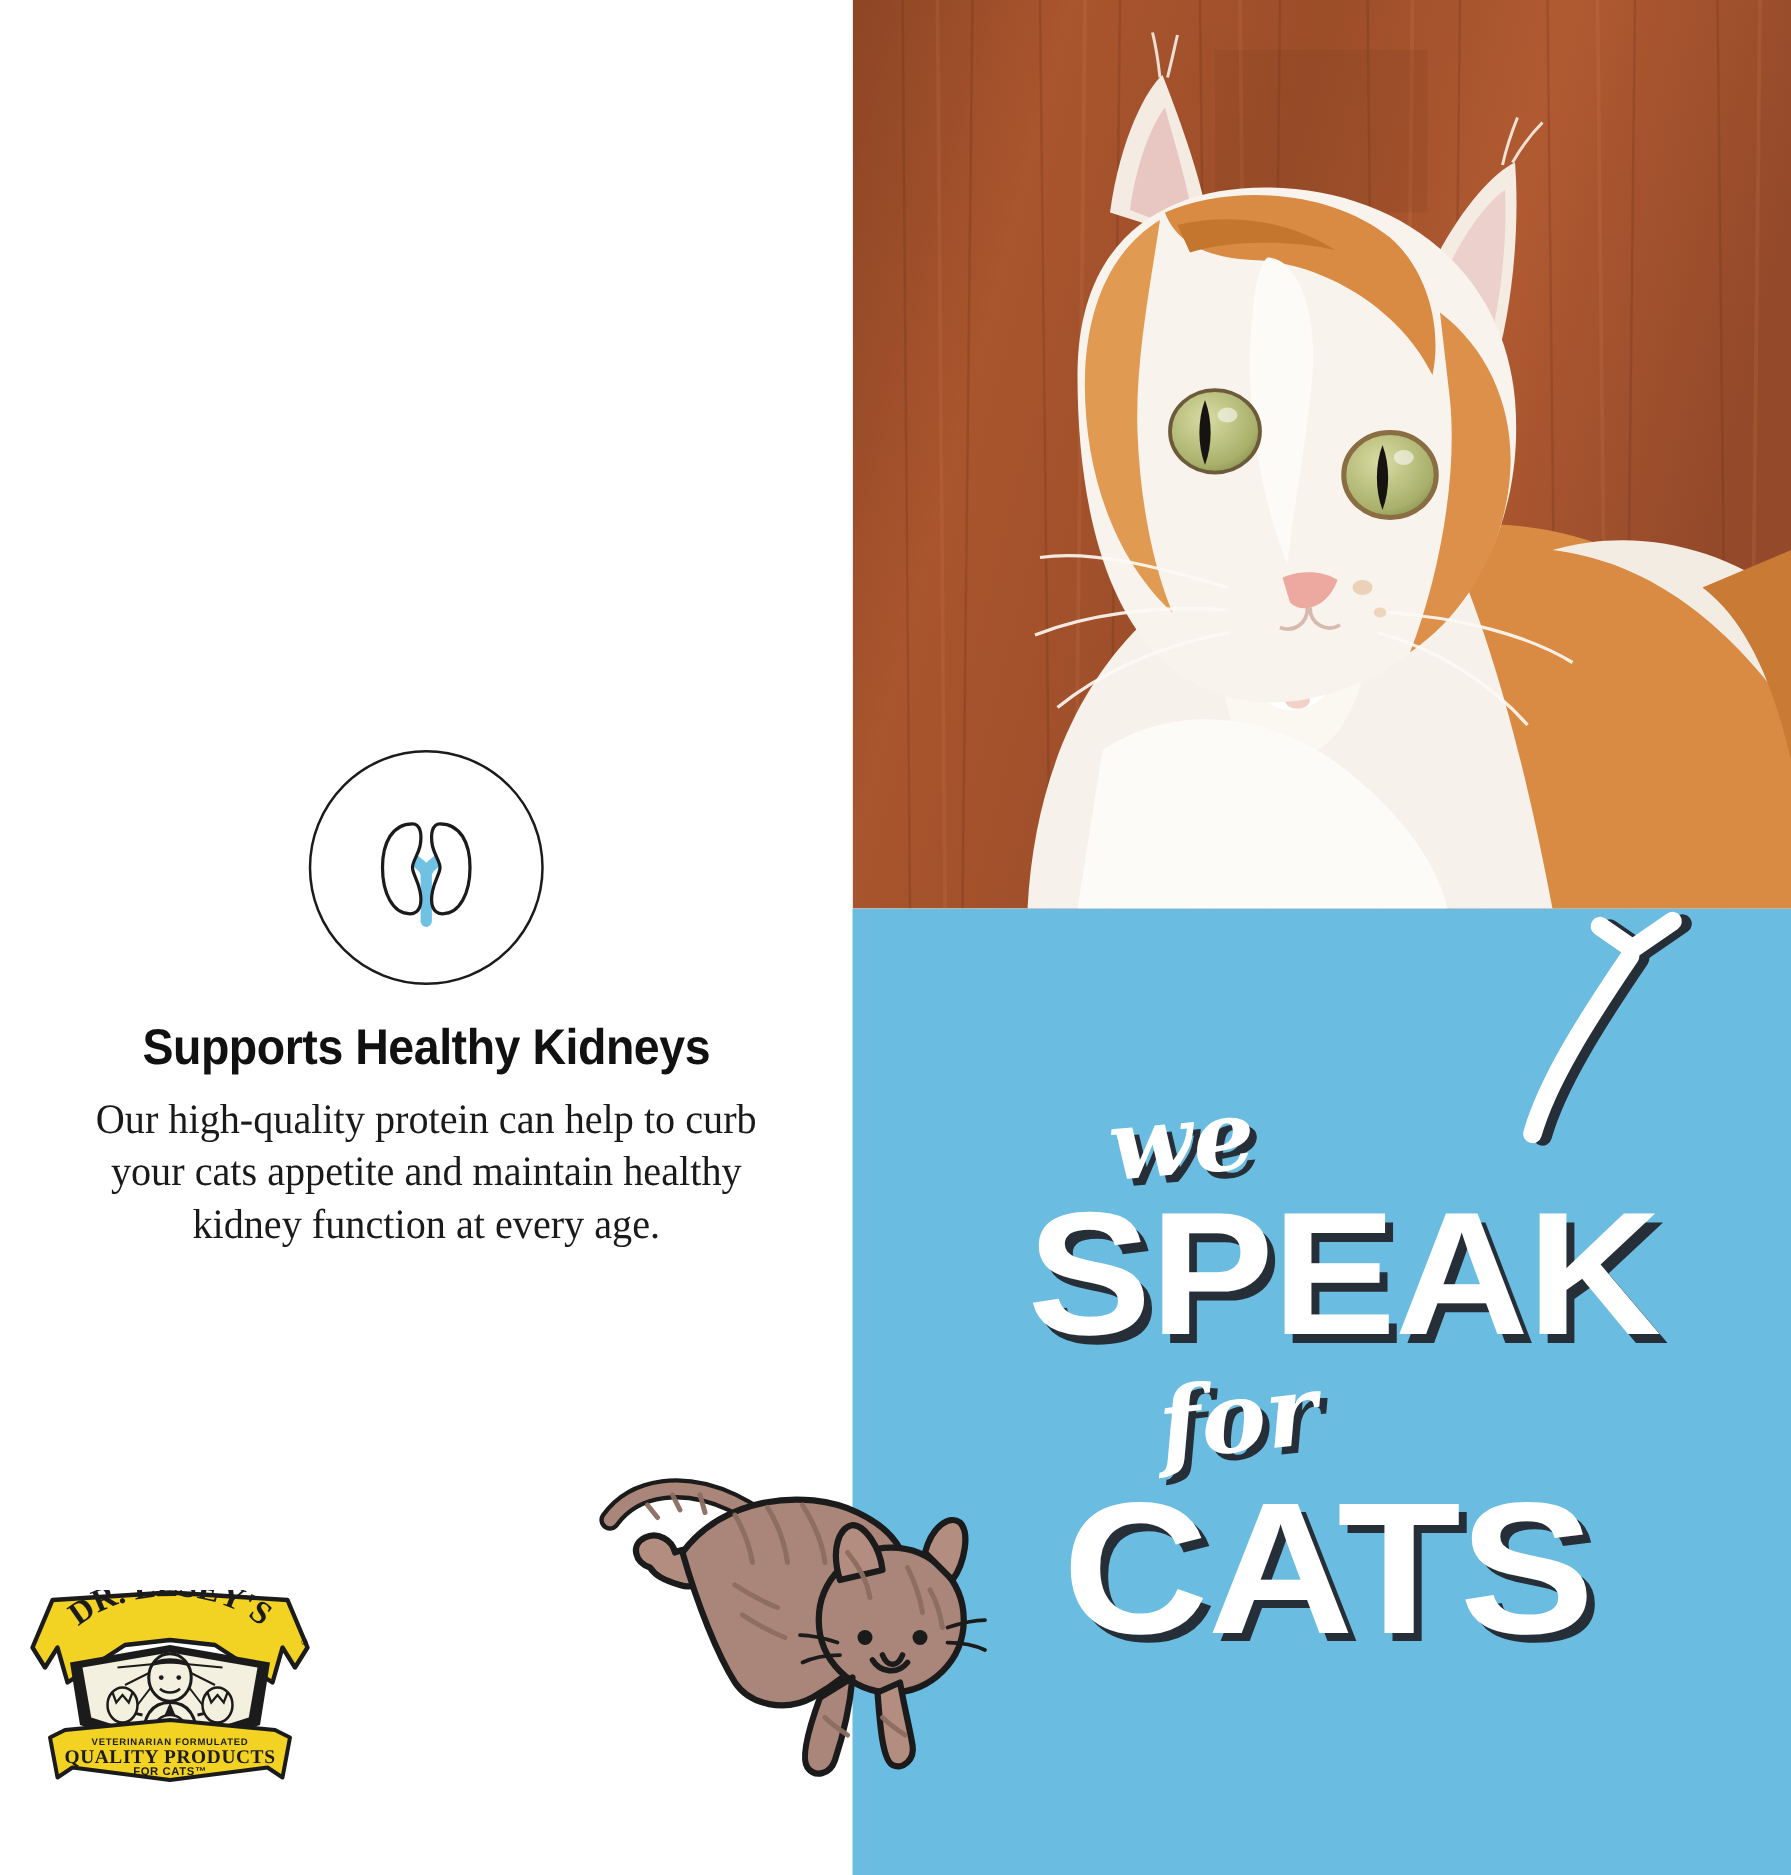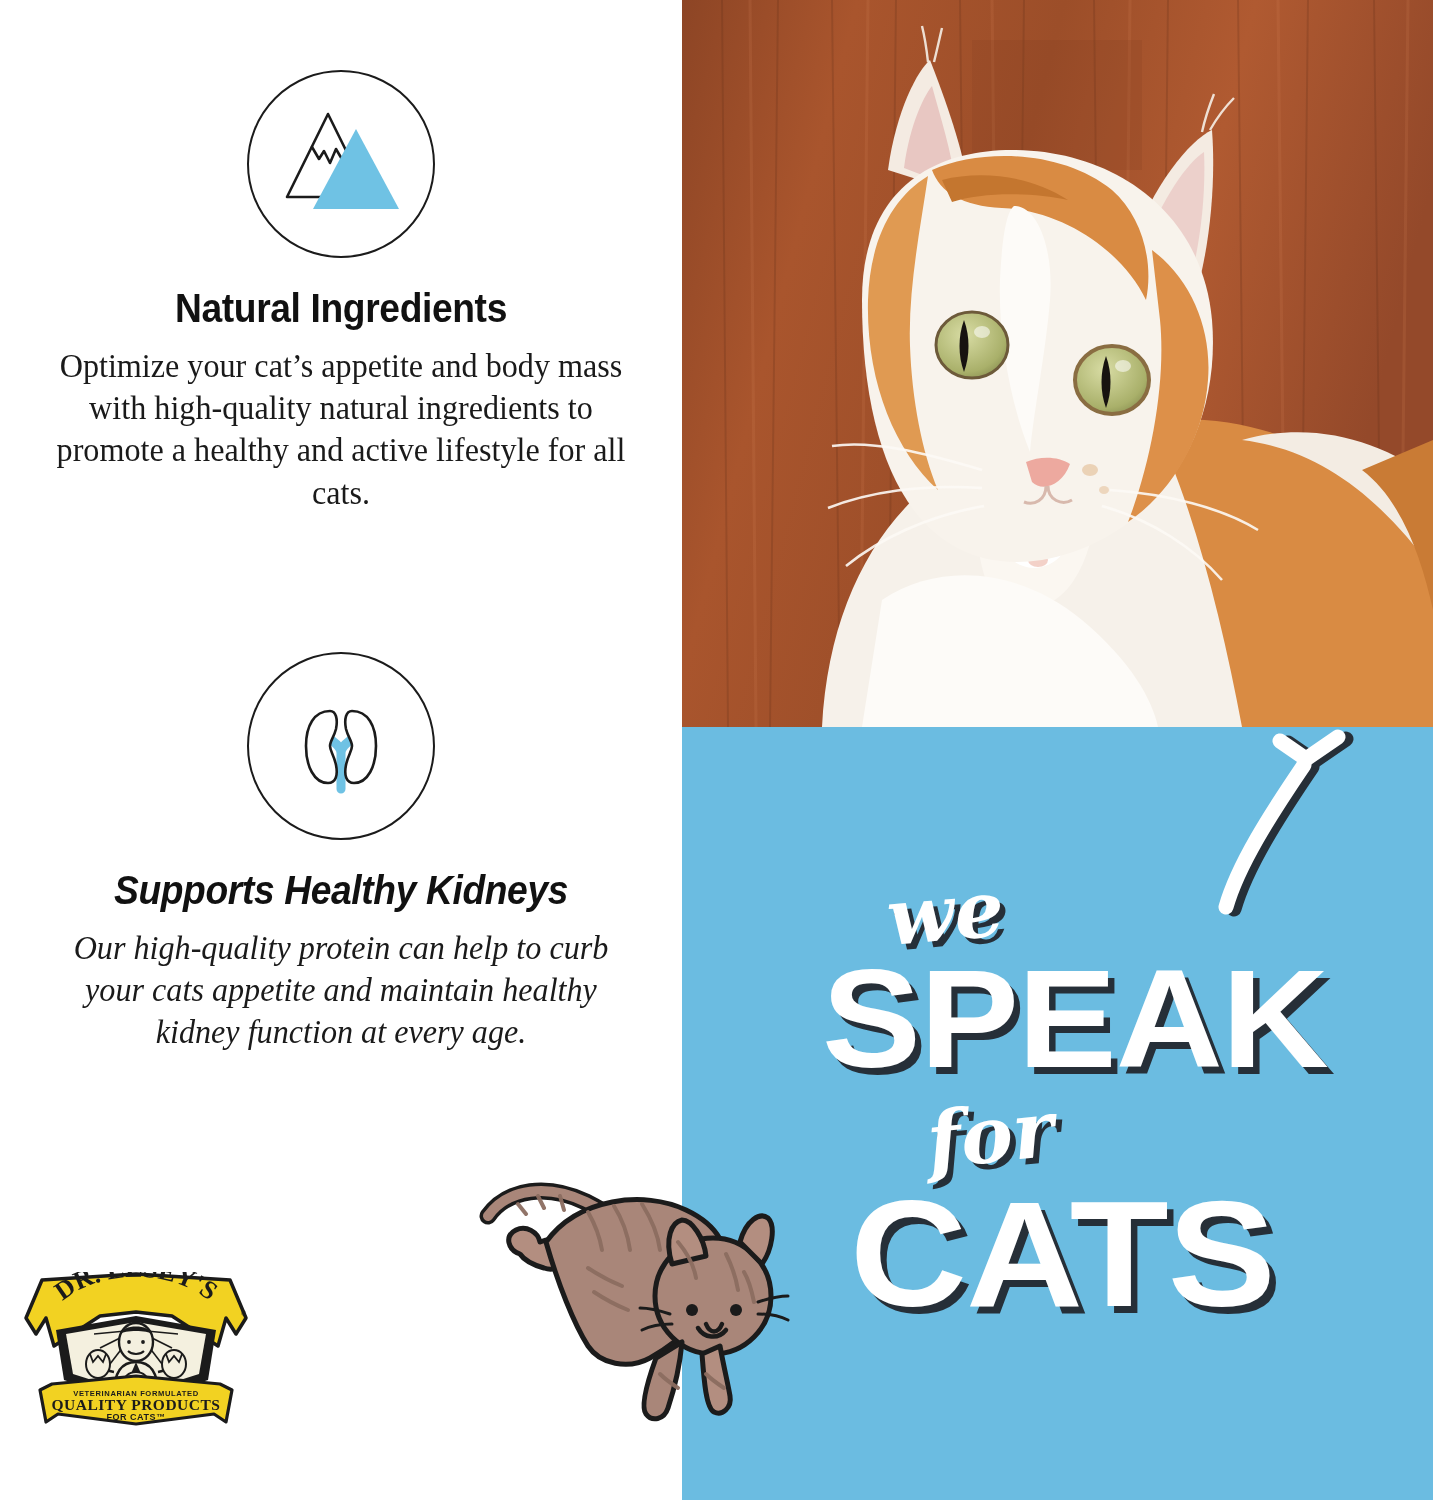--- a/index.html
+++ b/index.html
@@ -10,21 +10,21 @@
   }
 
   
   .left-col{
     position:absolute;left:0;top:0;width:682px;height:1500px;
     background:#ffffff;
   }
 
   .feature{position:absolute;left:0;width:682px;text-align:center;}
   .feature-1{top:70px;}
-  .feature-2{top:652px;font-style:italic;}
+  .feature-2{top:600px;}
 
   .icon-circle{
     width:188px;height:188px;border-radius:50%;
     border:2.5px solid #1b1b1b;
     margin:0 auto;
     display:flex;align-items:center;justify-content:center;
     box-sizing:border-box;
   }
 
   .feature-title{
@@ -98,33 +98,20 @@
   .cartoon-cat{
     position:absolute;left:468px;top:1168px;width:370px;height:260px;
     z-index:6;
   }
 </style>
 </head>
 <body>
 
 <div class="left-col">
 
-  <div class="feature feature-1">
-    <div class="icon-circle">
-      <svg width="150" height="150" viewBox="0 0 150 150">
-
-        <path d="M62 25 L103 108 L21 108 Z" fill="#ffffff" stroke="#1b1b1b" stroke-width="2.6" stroke-linejoin="round"></path>
-        <path d="M46 58 L53 70 L58 62 L64 74 L70 60 L77 72 L85 58" fill="none" stroke="#1b1b1b" stroke-width="2.6" stroke-linejoin="round" stroke-linecap="round"></path>
-
-        <path d="M90 40 L133 120 L47 120 Z" fill="#6fc2e4"></path>
-      </svg>
-    </div>
-    <h2 class="feature-title">Natural Ingredients</h2>
-    <p class="feature-body">Optimize your cat’s appetite and body mass with high-quality natural ingredients to promote a healthy and active lifestyle for all cats.</p>
-  </div>
 
   <div class="feature feature-2">
     <div class="icon-circle">
       <svg width="150" height="150" viewBox="0 0 150 150">
 
         <path d="M75 118 L75 82 M75 82 C75 72 62 70 60 62 M75 82 C75 72 88 70 90 62" fill="none" stroke="#6fc2e4" stroke-width="9" stroke-linecap="round" stroke-linejoin="round"></path>
 
         <path d="M64 40 C48 40 40 55 40 75 C40 95 48 112 62 112 C70 112 72 104 70 94
                  C68 84 64 80 64 75 C64 70 68 66 70 58 C72 48 70 40 64 40 Z" fill="#ffffff" stroke="#1b1b1b" stroke-width="2.6" stroke-linejoin="round"></path>
 

